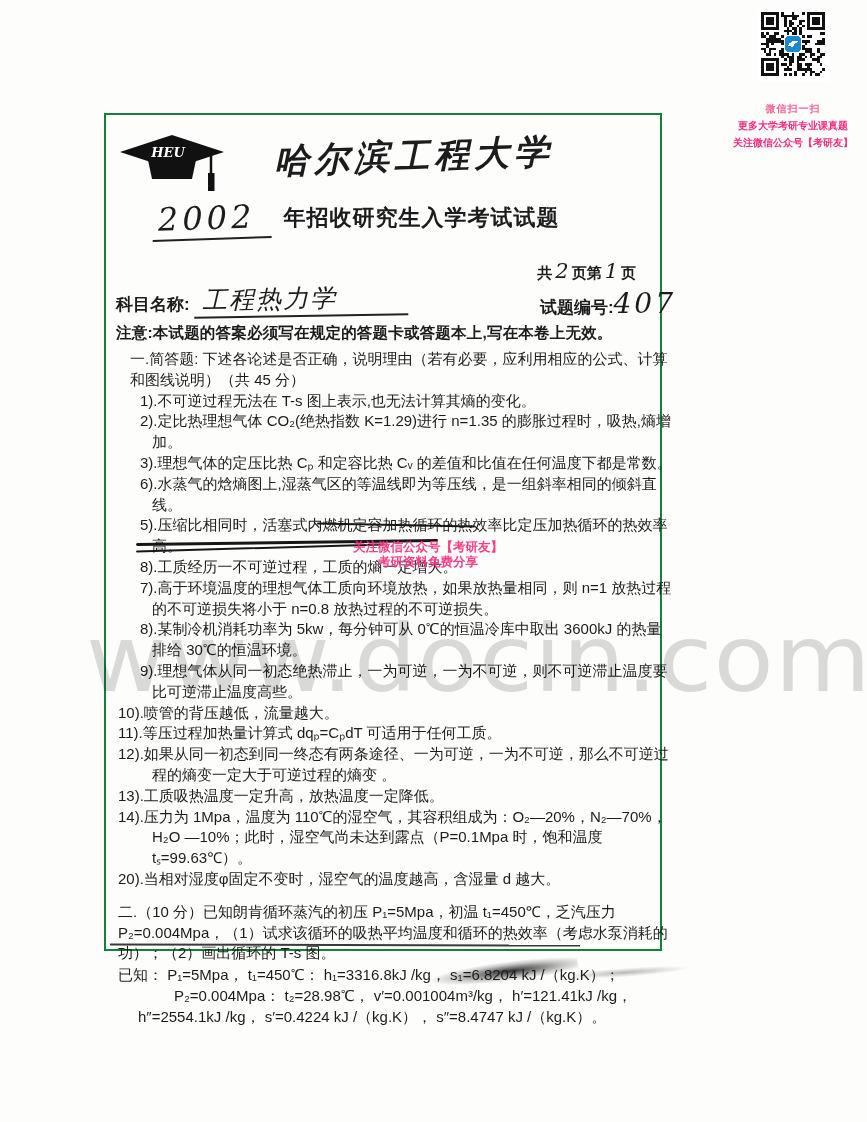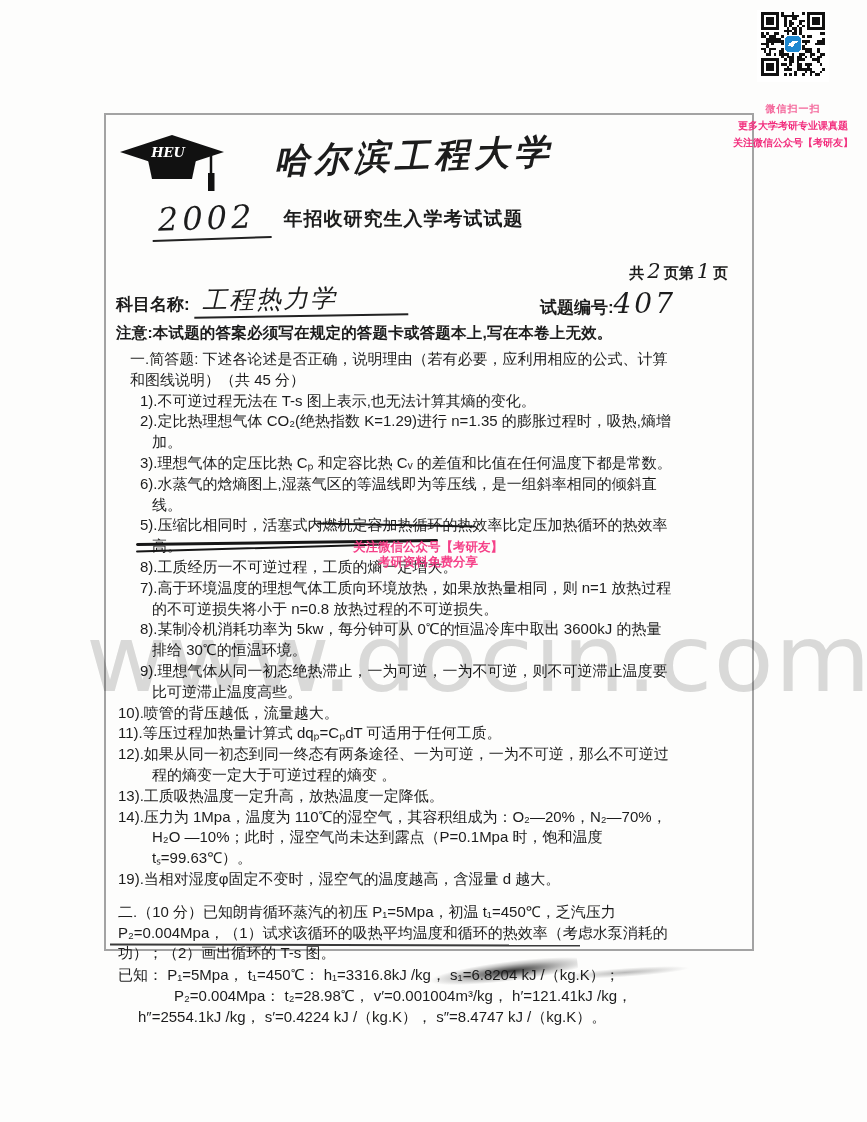--- a/index.html
+++ b/index.html
@@ -6,27 +6,27 @@
   body{background:#e8e8e8;font-family:"Liberation Sans", sans-serif;}
   .page{position:relative;width:867px;height:1122px;background:#fdfdfc;overflow:hidden;color:#1c1c1c;margin:0 auto;}
 
   
   .qr-panel{position:absolute;right:14px;top:10px;width:120px;text-align:center;z-index:9;}
   .qr-code{width:68px;height:68px;background:#fff;padding:2px;display:inline-block;}
   .qr-caption{font-size:10px;font-weight:bold;color:#f4679b;margin-top:20px;letter-spacing:1px;}
   .qr-line{font-size:10px;font-weight:bold;color:#f22f7e;margin-top:3px;line-height:14px;white-space:nowrap;}
 
   
-  .exam-box{position:absolute;left:104px;top:113px;width:650px;height:838px;border:2px solid #a3a3a3;box-sizing:border-box;background:transparent;}
+  .exam-box{position:absolute;left:104px;top:113px;width:558px;height:838px;border:2px solid #15803d;box-sizing:border-box;background:transparent;}
 
   .cap-logo{position:absolute;left:12px;top:18px;width:108px;height:66px;}
   .school-name{position:absolute;left:168px;top:18px;font-size:35px;font-weight:bold;font-style:italic;letter-spacing:5px;transform:rotate(-2deg);white-space:nowrap;}
   .year-row{position:absolute;left:46px;top:84px;white-space:nowrap;}
   .year-value{display:inline-block;font-family:"DejaVu Serif", serif;font-style:italic;font-size:32px;letter-spacing:4px;border-bottom:2px solid #222;padding:0 16px 1px 6px;transform:rotate(-2deg);}
-  .exam-title{display:inline-block;font-size:19px;font-weight:bold;letter-spacing:1px;margin-left:12px;vertical-align:4px;}
+  .exam-title{display:inline-block;font-size:22px;font-weight:bold;letter-spacing:1px;margin-left:12px;vertical-align:4px;}
 
   .page-info{position:absolute;right:24px;top:144px;font-size:15px;font-weight:bold;white-space:nowrap;}
   .hand-digit{font-family:"DejaVu Serif", serif;font-style:italic;font-size:21px;font-weight:normal;padding:0 3px;}
 
   .subject-row{position:absolute;left:10px;top:170px;width:560px;}
   .subject-label{font-size:17px;font-weight:bold;}
   .subject-value{display:inline-block;font-family:"DejaVu Serif", serif;font-style:italic;font-size:25px;min-width:170px;border-bottom:2px solid #222;padding:0 36px 0 8px;margin-left:4px;transform:rotate(-1deg);position:relative;top:-3px;letter-spacing:2px;}
   .paper-no{float:right;font-size:17px;font-weight:bold;margin-top:2px;}
   .paper-no-value{font-family:"DejaVu Serif", serif;font-style:italic;font-size:28px;font-weight:normal;letter-spacing:3px;}
 
@@ -298,21 +298,21 @@
       <div class="it1">5).压缩比相同时，活塞式内燃机定容加热循环的热效率比定压加热循环的热效率高。</div>
       <div class="it1">8).工质经历一不可逆过程，工质的熵一定增大。</div>
       <div class="it1">7).高于环境温度的理想气体工质向环境放热，如果放热量相同，则 n=1 放热过程的不可逆损失将小于 n=0.8 放热过程的不可逆损失。</div>
       <div class="it1">8).某制冷机消耗功率为 5kw，每分钟可从 0℃的恒温冷库中取出 3600kJ 的热量排给 30℃的恒温环境。</div>
       <div class="it1">9).理想气体从同一初态绝热滞止，一为可逆，一为不可逆，则不可逆滞止温度要比可逆滞止温度高些。</div>
       <div class="it2">10).喷管的背压越低，流量越大。</div>
       <div class="it2">11).等压过程加热量计算式 dqₚ=CₚdT 可适用于任何工质。</div>
       <div class="it2">12).如果从同一初态到同一终态有两条途径、一为可逆，一为不可逆，那么不可逆过程的熵变一定大于可逆过程的熵变 。</div>
       <div class="it2">13).工质吸热温度一定升高，放热温度一定降低。</div>
       <div class="it2">14).压力为 1Mpa，温度为 110℃的湿空气，其容积组成为：O₂—20%，N₂—70%，H₂O —10%；此时，湿空气尚未达到露点（P=0.1Mpa 时，饱和温度 tₛ=99.63℃）。</div>
-      <div class="it2">19).当相对湿度φ固定不变时，湿空气的温度越高，含湿量 d 越大。</div>
+      <div class="it2">20).当相对湿度φ固定不变时，湿空气的温度越高，含湿量 d 越大。</div>
 
       <div class="sec2">二.（10 分）已知朗肯循环蒸汽的初压 P₁=5Mpa，初温 t₁=450℃，乏汽压力 P₂=0.004Mpa，（1）试求该循环的吸热平均温度和循环的热效率（考虑水泵消耗的功）；（2）画出循环的 T-s 图。</div>
       <div class="known1">已知： P₁=5Mpa， t₁=450℃： h₁=3316.8kJ /kg， s₁=6.8204 kJ /（kg.K）；</div>
       <div class="known2">P₂=0.004Mpa： t₂=28.98℃， v′=0.001004m³/kg， h′=121.41kJ /kg，</div>
       <div class="known3">h″=2554.1kJ /kg， s′=0.4224 kJ /（kg.K）， s″=8.4747 kJ /（kg.K）。</div>
     </div>
   </div>
 
   <div class="strike strike-u6"></div>
   <div class="strike strike-a7"></div>

